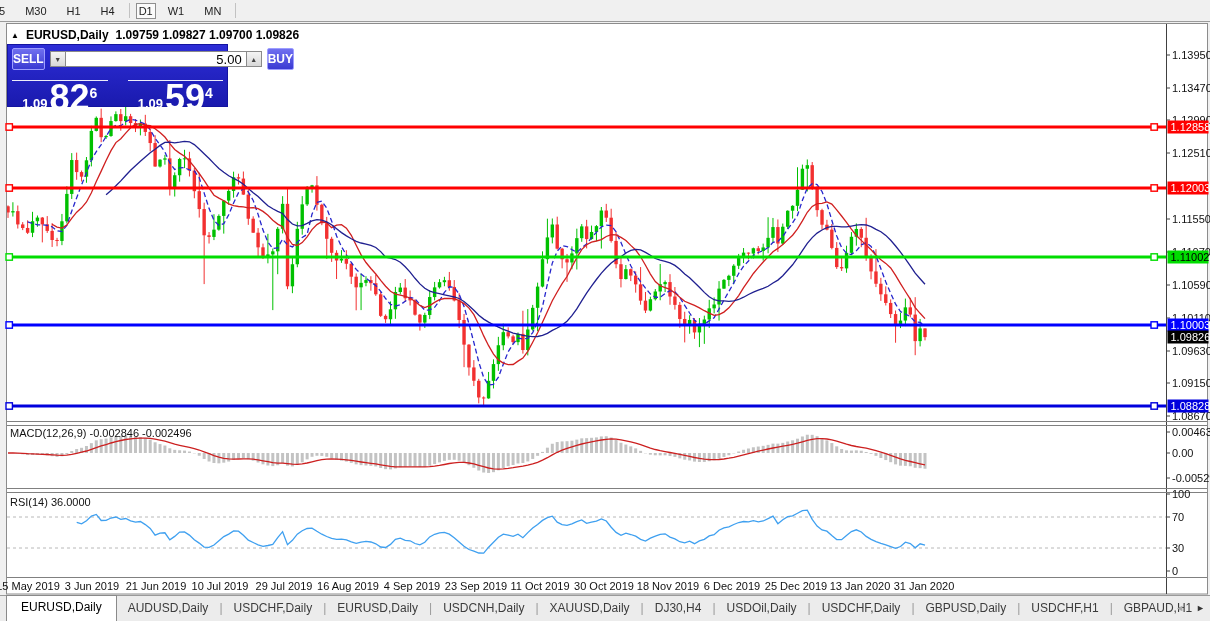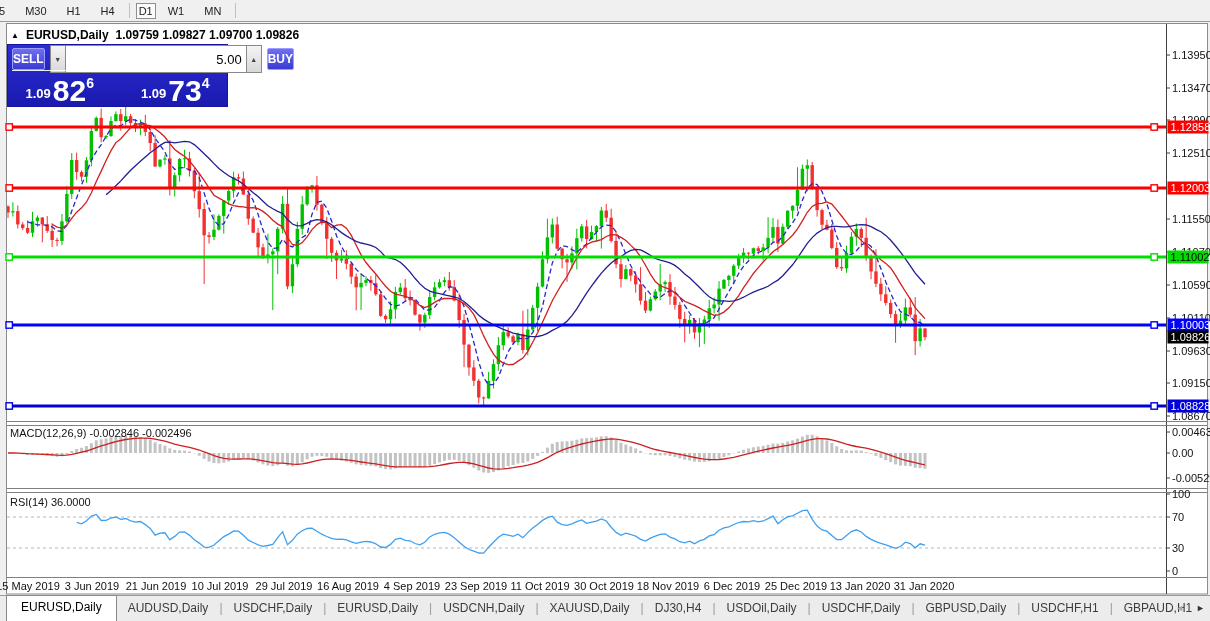--- a/index.html
+++ b/index.html
@@ -15,30 +15,30 @@
   
   .chart-header{position:absolute;left:11px;top:28px;z-index:6;display:flex;align-items:center;gap:7px;
                 font-size:12px;font-weight:bold;color:#000;white-space:nowrap}
   .collapse{font-size:8px;cursor:pointer}
   
   .tpanel{position:absolute;left:7px;top:44px;width:221px;height:63px;z-index:6;box-sizing:border-box;
           background:linear-gradient(#2d2dd6,#1a1aae);padding:3px 4px 2px;border:1px solid #1414a0}
   .tp-row1{display:flex;align-items:center;height:22px}
   .tp-btn{width:63px;height:22px;background:linear-gradient(#7070f0,#3a3ad2);border:1px solid #9d9dff;
           border-radius:2px;color:#fff;font-weight:bold;font-size:12px;font-family:"Liberation Sans",sans-serif;cursor:pointer;padding:0}
-  .tp-spin{display:flex;flex:1;height:28px;margin:0 5px}
+  .tp-spin{display:flex;flex:1;height:16px;margin:0 5px}
   .tp-spin-btn{width:16px;background:linear-gradient(#f4f4f4,#d8d8d8);border:1px solid #8a8a8a;
                font-size:7px;color:#444;padding:0;cursor:pointer}
   .tp-vol{flex:1;min-width:20px;border:1px solid #8a8a8a;border-left:none;border-right:none;
           text-align:right;font-size:13px;padding:0 4px 0 0;font-family:"Liberation Sans",sans-serif;color:#000}
-  .tp-row2{display:flex;gap:20px;margin-top:0}
+  .tp-row2{display:flex;gap:20px;margin-top:10px}
   .tp-price{flex:1;border-top:1px solid rgba(255,255,255,.92);color:#fff;display:flex;align-items:flex-end;
             justify-content:center;height:33px;cursor:pointer}
   .tp-small{font-size:13px;font-weight:bold;margin:0 2px 3px 0}
-  .tp-big{font-size:30px;font-weight:bold;line-height:.88}
+  .tp-big{font-size:36px;font-weight:bold;line-height:.88}
   .tp-sup{font-size:14px;font-weight:bold;margin-bottom:13px}
   
   .tabbar{position:absolute;left:0;top:595px;width:1210px;height:26px;background:#ececec;
           border-top:1px solid #9a9a9a;display:flex;align-items:flex-end;font-size:12px;color:#3c3c3c;
           padding-left:6px;box-sizing:border-box;z-index:10;white-space:nowrap}
   .tab{padding:18px 11px 6px;cursor:pointer}
   .tab.active{background:#fff;border:1px solid #8a8a8a;border-bottom:none;color:#000;padding:4px 14px 7px}
   .tab-sep{color:#9a9a9a;padding:0 0 6px;cursor:default}
   .tab-arrows{position:absolute;right:5px;bottom:8px;display:flex;gap:12px;font-size:9px}
   .tab-arrow-l{color:#aaa;cursor:pointer}
@@ -782,21 +782,21 @@
     <button class="tp-btn">BUY</button>
   </div>
   <div class="tp-row2">
     <div class="tp-price">
       <span class="tp-small">1.09</span>
       <span class="tp-big">82</span>
       <span class="tp-sup">6</span>
     </div>
     <div class="tp-price">
       <span class="tp-small">1.09</span>
-      <span class="tp-big">73</span>
+      <span class="tp-big">59</span>
       <span class="tp-sup">4</span>
     </div>
   </div>
 </div>
 
 <div class="tabbar">
   <span class="tab active">EURUSD,Daily</span>
   <span class="tab">AUDUSD,Daily</span>
   <span class="tab-sep">|</span>
   <span class="tab">USDCHF,Daily</span>

